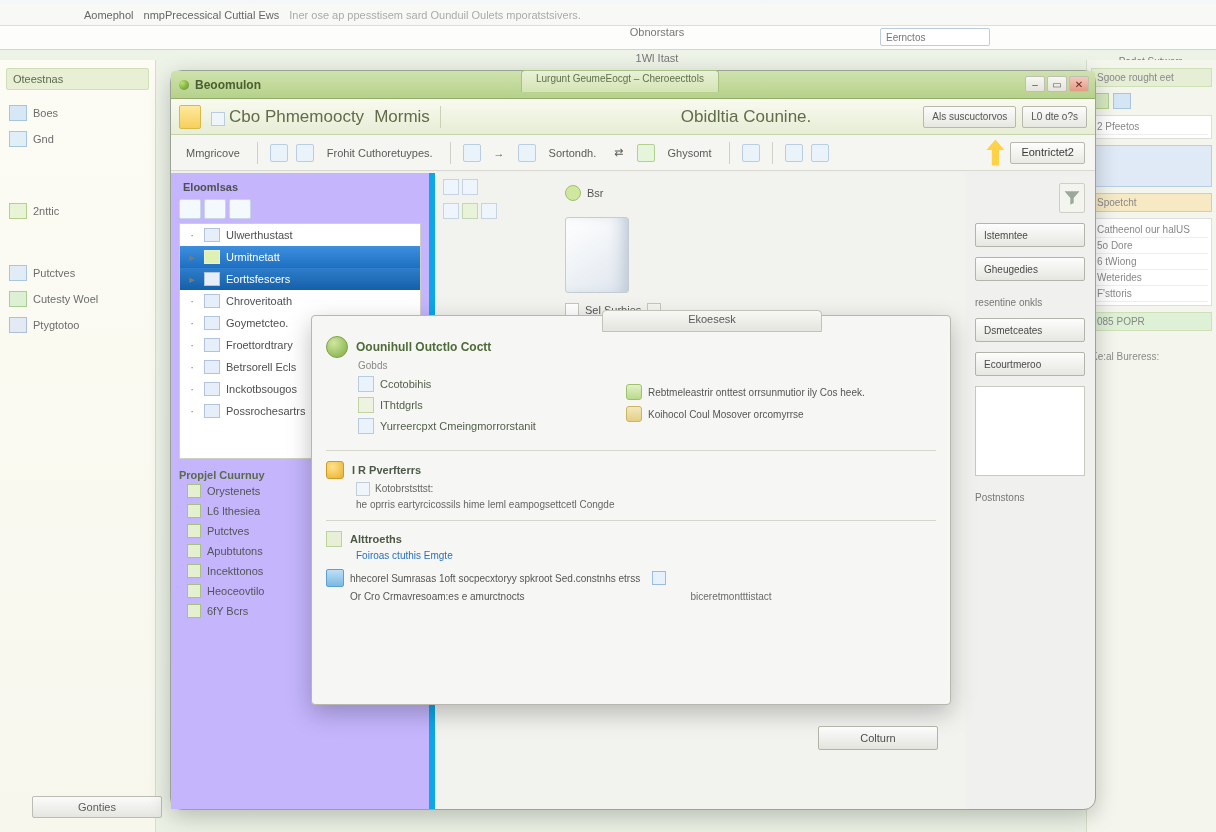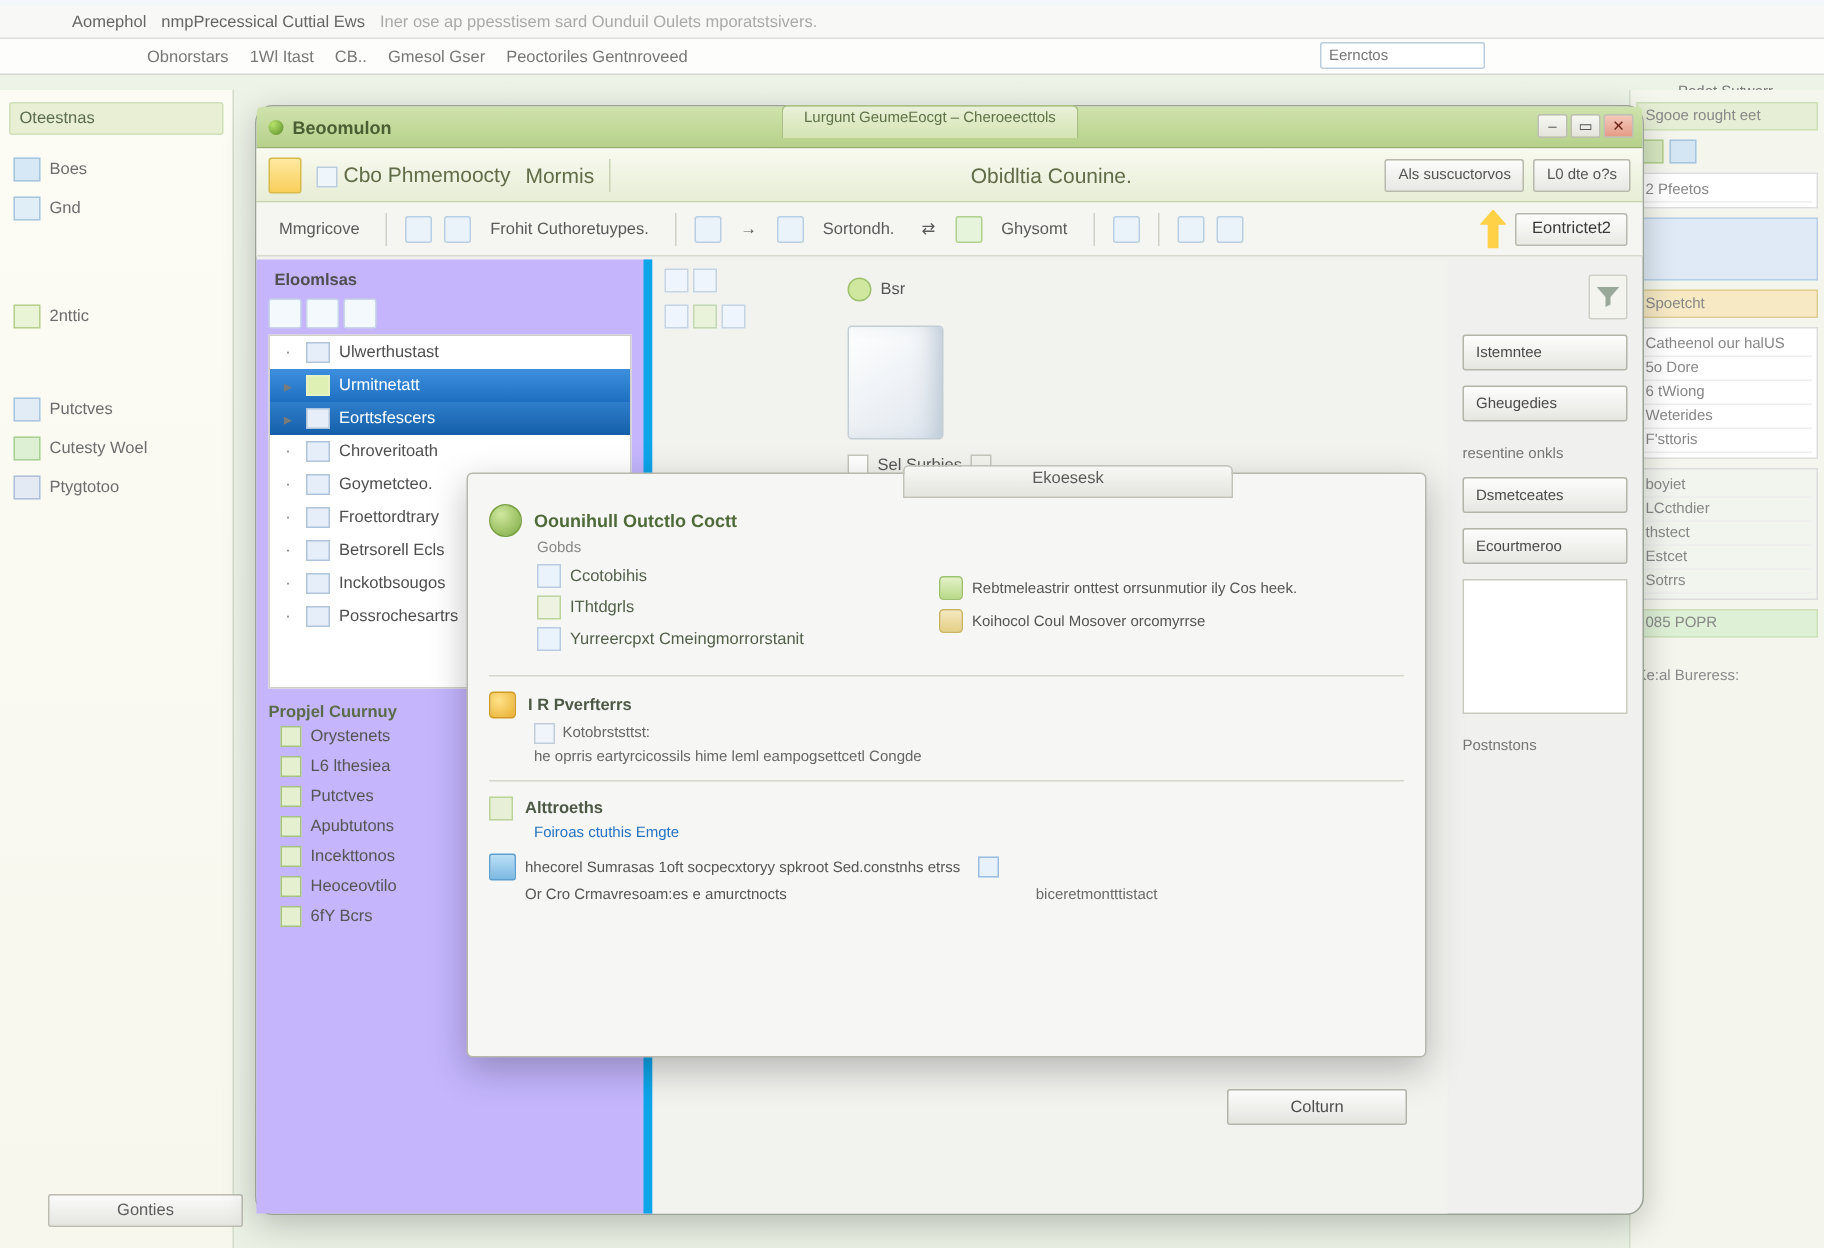--- a/index.html
+++ b/index.html
@@ -8,22 +8,22 @@
   background: #e8e8e8;
   position: relative; overflow: hidden;
   font-size: 11px; color: #3a3a3a;
 }
 
 
 .bg-win {
   position: absolute; top: 0; left: 0; right: 0; bottom: 0;
   background: linear-gradient(to bottom, #f5f8fb 0, #eef3e8 20px, #eaf0e4 100%);
 }
-.bg-top-a { position:absolute; top:4px; left:0; right:0; height:22px; background:#f8f8f6; border-bottom:1px solid #ddd; padding-left:48px; display:flex; gap:10px; align-items:center; color:#666;}
-.bg-top-b { position:absolute; top:26px; left:0; right:0; height:24px; background:#fdfdfc; border-bottom:1px solid #d5d5d0; padding-left:98px; display:flex; gap:14px; align-items:center; color:#777;}
+.bg-top-a { position:absolute; top:4px; left:0; right:0; height:22px; background:#f8f8f6; border-bottom:1px solid #ddd; padding-left:84px; display:flex; gap:10px; align-items:center; color:#666;}
+.bg-top-b { position:absolute; top:26px; left:0; right:0; height:24px; background:#fdfdfc; border-bottom:1px solid #d5d5d0; padding-left:98px; display:flex; gap:14px; align-items:center; color:#777;flex-direction:column;}
 .bg-search { position:absolute; top:28px; right:226px; width:110px; height:18px; background:#fff; border:1px solid #bcd; border-radius:2px; font-size:10px; color:#4a7; padding:1px 5px;}
 .bg-side {
   position:absolute; top:60px; left:0; width:156px; bottom:0;
   background: linear-gradient(to bottom, #fcfcf4, #f7f7ee);
   border-right:1px solid #d5decb; padding:8px 6px; color:#6a6a60;
 }
 .bg-side .hdr{ background:#e8efd4; border:1px solid #cfe0b8; border-radius:2px; padding:4px 6px; margin-bottom:10px; color:#5a6b4e; font-size:11px;}
 .bg-side .it { display:flex; align-items:center; gap:6px; padding:5px 3px; font-size:11px; color:#6d6d6d;}
 .bg-side .ic { width:18px; height:16px; flex-shrink:0; }
 .bg-right {
@@ -53,21 +53,21 @@
   background:linear-gradient(#e9f1d8,#d4e4b4); border:1px solid #a8c182; border-bottom:none;
   border-radius:4px 4px 0 0; font-size:10px; color:#5f7347;}
 .mw-wc { position:absolute; right:6px; top:5px; display:flex; gap:2px;}
 .mw-wc span{ width:20px; height:16px; display:inline-flex; align-items:center; justify-content:center;
   background:linear-gradient(#f7f7f3,#e4e4dc); border:1px solid #bfbfb6; border-radius:2px; font-size:10px; color:#555;}
 .mw-wc .cls{ background:linear-gradient(#f4c9bd,#e59a86); color:#6b241b;}
 
 .mw-menubar{ height:36px; background:linear-gradient(#f8faef,#e7edd6); border-bottom:1px solid #c6d4ab;
   display:flex; align-items:center; padding:0 8px; gap:10px;}
 .mw-menubar .doc-ic{ width:22px; height:24px; background:linear-gradient(#ffe9a0,#f7cf5a); border:1px solid #d7b94c; border-radius:2px;}
-.mw-menubar .lbl{ color:#616c48; font-size:14px;}
+.mw-menubar .lbl{ color:#616c48; font-size:17px;}
 .mw-menubar .sep{ width:1px; height:22px; background:#c9d3b3;}
 .mw-menubar .right{ margin-left:auto; display:flex; gap:6px;}
 .mw-menubar .btn{ height:22px; padding:0 8px; display:flex; align-items:center;
   background:linear-gradient(#fcfcfc,#e7e7e2); border:1px solid #b8b8ae; border-radius:2px; font-size:10px; color:#555;}
 
 .mw-toolbar{ height:36px; background:#f5f6f1; border-bottom:1px solid #d8d8cf;
   display:flex; align-items:center; padding:0 10px; gap:8px;}
 .mw-toolbar .tbtn{ height:24px; padding:0 5px; display:flex; align-items:center; gap:3px;
   color:#5a5a5a; font-size:11px; cursor:pointer;}
 .mw-toolbar .tic{ width:18px; height:18px; border:1px solid #b8cfe3; background:#eaf2fa; border-radius:2px;}
@@ -204,27 +204,20 @@
       </div>
     <div style="height:42px;background:#dfeaf6;border:1px solid #b6cfe6;margin-bottom:6px;"></div>
     <div class="blk" style="background:#f6e9c4;border-color:#e0cd93;">Spoetcht</div>
     <div class="lst">
       <div>Catheenol our halUS</div>
         <div>5o Dore</div>
         <div>6 tWiong</div>
         <div>Weterides</div>
         <div>F'sttoris</div>
     </div>
-    <div class="lst" style="background:#f2f4ee;">
-      <div>boyiet</div>
-        <div>LCcthdier</div>
-        <div>thstect</div>
-        <div>Estcet</div>
-        <div>Sotrrs</div>
-    </div>
     <div class="blk" style="background:#def0d6;">085 POPR</div>
     <div style="font-size:10px;color:#8a8a8a;margin-top:20px;">Ke:al Bureress:</div>
   </div>
 
   <div class="bg-bot-btn">Gonties</div>
 </div>
 
 <div class="main-win">
   <div class="mw-titlebar">
     <span class="mw-title"><span class="dot"></span><span>Beoomulon</span></span>

